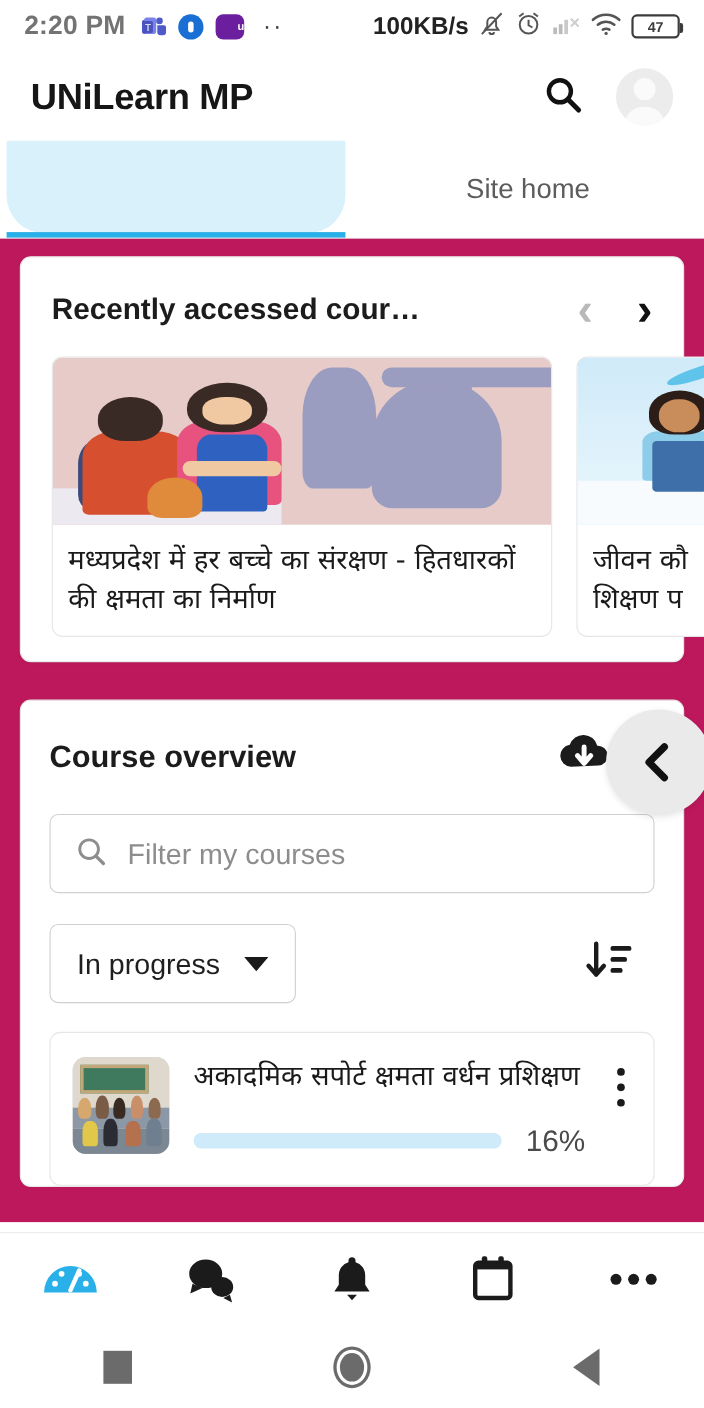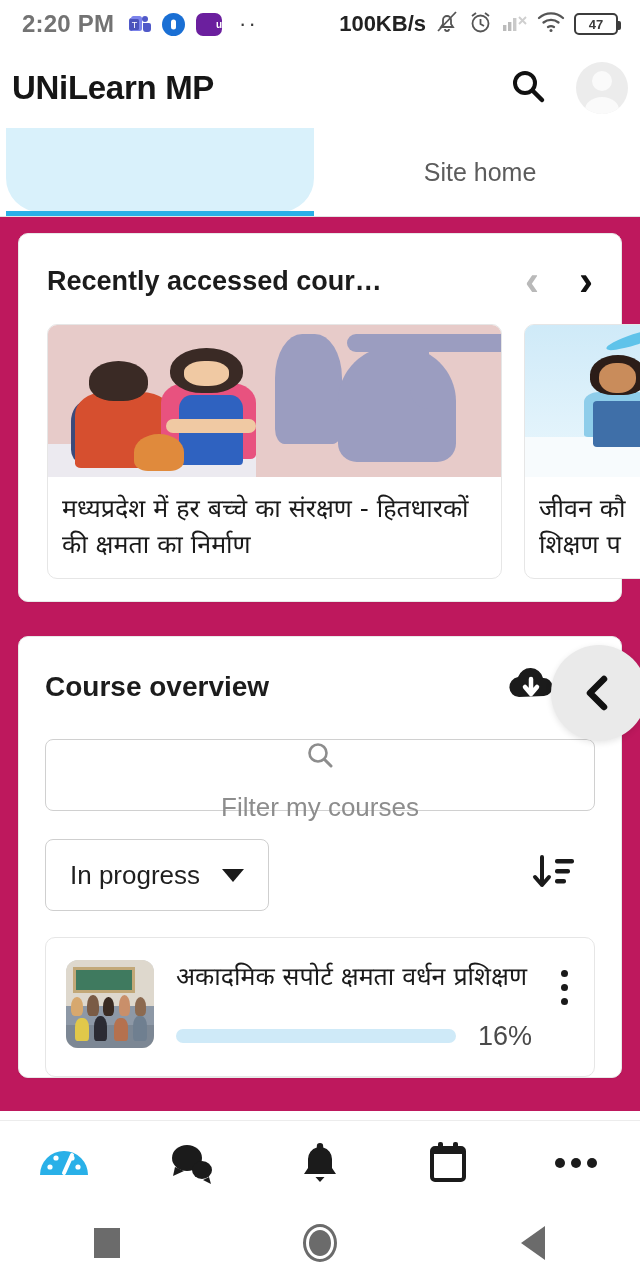--- a/index.html
+++ b/index.html
@@ -30,21 +30,21 @@
     display: flex; align-items: center; justify-content: center; position: relative;
   }
   .sb-batt::after {
     content:""; position:absolute; right:-5px; top:6px; width:3px; height:9px;
     background:#3c3c3c; border-radius:0 2px 2px 0;
   }
   .sb-batt span { font-size: 13px; font-weight: 700; color: #3c3c3c; }
 
   
   .appbar {
-    height: 80px; display: flex; align-items: center; padding: 0 12px; background: #fff;
+    height: 80px; display: flex; align-items: center; padding: 0 28px; background: #fff;
   }
   .app-title { font-size: 33px; font-weight: 700; color: #161616; letter-spacing: -.3px; }
   .appbar-right { margin-left: auto; display: flex; align-items: center; gap: 28px; }
   .avatar {
     width: 52px; height: 52px; border-radius: 50%; background: #ececec;
     position: relative; overflow: hidden;
   }
   .avatar::before {
     content:""; position:absolute; left:50%; top:9px; transform:translateX(-50%);
     width:20px; height:20px; border-radius:50%; background:#fafafa;
@@ -144,21 +144,21 @@
   .thumb .q4 { left:76%; top:64%; width:16%; height:28%; background:#6f7f90; border-radius:40% 40% 18% 18%; }
 
   
   .ov-card { padding: 28px 26px 0; position:relative; }
   .ov-head { display:flex; align-items:center; margin-bottom: 30px; }
   .ov-title { font-size: 28px; font-weight: 700; color:#1c1c1c; }
   .cloud-dl { margin-left:auto; margin-right: 38px; }
 
   .filter-box {
     display:flex; align-items:center; gap: 18px;
-    height: 72px; border:1px solid #d0d0d0; border-radius: 8px; padding: 0 22px; flex-direction: column;
+    height: 72px; border:1px solid #d0d0d0; border-radius: 8px; padding: 0 22px;
   }
   .filter-ph { font-size: 26px; color:#8d8d8d; }
 
   .ctrl-row { display:flex; align-items:center; margin: 28px 0 26px; }
   .dropdown {
     display:flex; align-items:center; gap: 22px;
     height: 72px; border:1px solid #cfcfcf; border-radius: 8px; padding: 0 24px;
     font-size: 26px; color:#1f1f1f; background:#fff;
   }
   .caret { width:0; height:0; border-left:11px solid transparent; border-right:11px solid transparent; border-top:13px solid #1a1a1a; }

